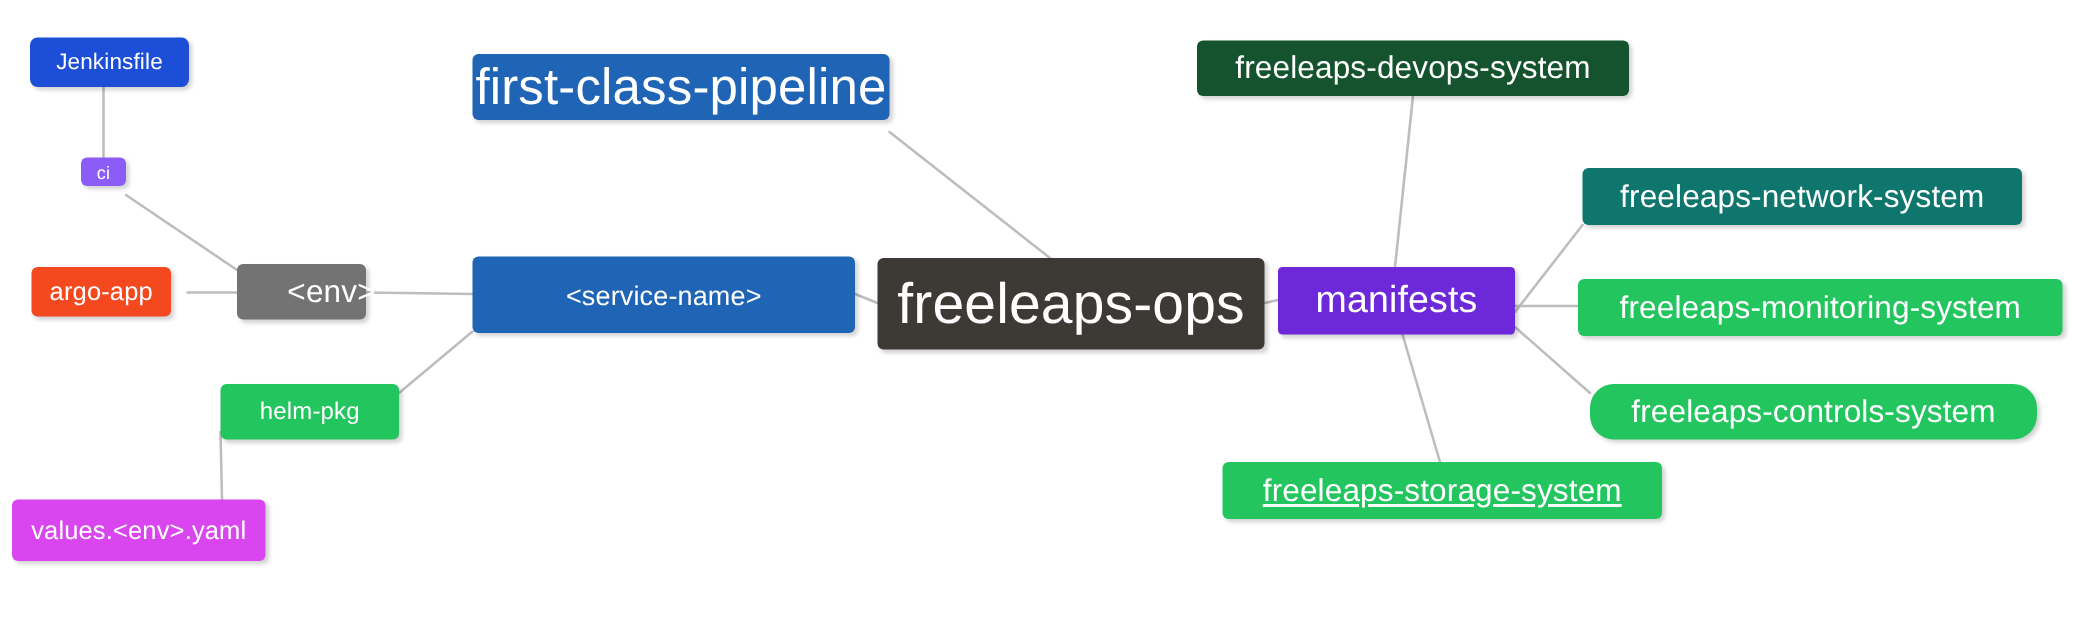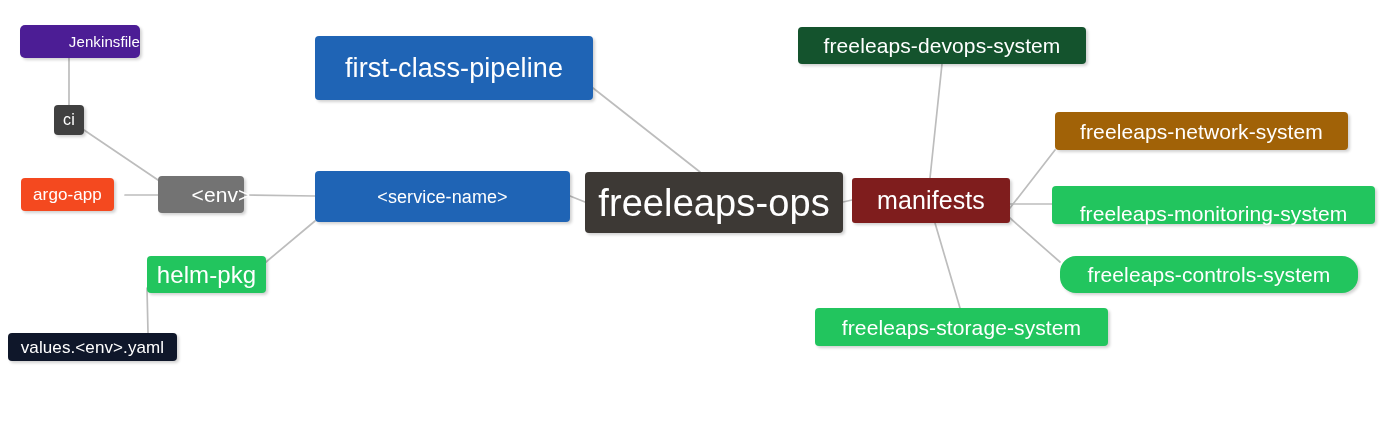--- a/index.html
+++ b/index.html
@@ -63,54 +63,54 @@
       <path d="M 935 223 L 960 308" stroke="#bdbdbd" stroke-width="1.7" fill="none" stroke-linecap="round"></path>
     </svg>
 
   <div id="node-layer">
       <div class="node" style="left: 585px; top: 172px; width: 258px; height: 61px; background: rgb(61, 57, 53); font-size: 38px; border-radius: 4px;">
         <span class="node-label">freeleaps-ops</span>
       </div>
       <div class="node" style="left: 315px; top: 171px; width: 255px; height: 51px; background: rgb(31, 100, 181); font-size: 18px; border-radius: 4px;">
         <span class="node-label">&lt;service-name&gt;</span>
       </div>
-      <div class="node" style="left: 315px; top: 36px; width: 278px; height: 64px; background: rgb(31, 100, 181); font-size: 27px; border-radius: 4px;">
+      <div class="node" style="left: 315px; top: 36px; width: 278px; height: 44px; background: rgb(31, 100, 181); font-size: 34px; border-radius: 4px;">
         <span class="node-label">first-class-pipeline</span>
       </div>
-      <div class="node" style="left: 852px; top: 178px; width: 158px; height: 45px; background: #7f1d1d; font-size: 25px; border-radius: 3px;">
+      <div class="node" style="left: 852px; top: 178px; width: 158px; height: 45px; background: #6d28d9; font-size: 25px; border-radius: 3px;">
         <span class="node-label">manifests</span>
       </div>
       <div class="node" style="left: 158px; top: 176px; width: 86px; height: 37px; background: #737373; font-size: 21px; border-radius: 4px; padding-left: 40px;">
         <span class="node-label">&lt;env&gt;</span>
       </div>
-      <div class="node" style="left: 147px; top: 256px; width: 119px; height: 37px; background: rgb(34, 197, 94); font-size: 24px; border-radius: 4px;">
+      <div class="node" style="left: 147px; top: 256px; width: 119px; height: 37px; background: rgb(34, 197, 94); font-size: 16px; border-radius: 4px;">
         <span class="node-label">helm-pkg</span>
       </div>
-      <div class="node" style="left: 20px; top: 25px; width: 120px; height: 33px; background: #4c1d95; font-size: 15px; border-radius: 5px; justify-content: flex-end;">
+      <div class="node" style="left: 20px; top: 25px; width: 106px; height: 33px; background: #1d4ed8; font-size: 15px; border-radius: 5px;">
         <span class="node-label">Jenkinsfile</span>
       </div>
-      <div class="node" style="left: 54px; top: 105px; width: 30px; height: 30px; background: #404040; font-size: 16px; border-radius: 4px;">
+      <div class="node" style="left: 54px; top: 105px; width: 30px; height: 19px; background: #8b5cf6; font-size: 12px; border-radius: 4px;">
         <span class="node-label">ci</span>
       </div>
       <div class="node" style="left: 21px; top: 178px; width: 93px; height: 33px; background: rgb(244, 73, 31); font-size: 17px; border-radius: 4px;">
         <span class="node-label">argo-app</span>
       </div>
-      <div class="node" style="left: 8px; top: 333px; width: 169px; height: 28px; background: #0f172a; font-size: 17px; border-radius: 4px;">
+      <div class="node" style="left: 8px; top: 333px; width: 169px; height: 41px; background: #d946ef; font-size: 17px; border-radius: 4px;">
         <span class="node-label">values.&lt;env&gt;.yaml</span>
       </div>
       <div class="node" style="left: 798px; top: 27px; width: 288px; height: 37px; background: #14532d; font-size: 21px; border-radius: 4px;">
         <span class="node-label">freeleaps-devops-system</span>
       </div>
-      <div class="node" style="left: 1055px; top: 112px; width: 293px; height: 38px; background: #a16207; font-size: 21px; border-radius: 4px;">
+      <div class="node" style="left: 1055px; top: 112px; width: 293px; height: 38px; background: #0f766e; font-size: 21px; border-radius: 4px;">
         <span class="node-label">freeleaps-network-system</span>
       </div>
-      <div class="node" style="left: 1052px; top: 186px; width: 323px; height: 38px; background: rgb(34, 197, 94); font-size: 21px; border-radius: 4px; align-items: flex-end;">
+      <div class="node" style="left: 1052px; top: 186px; width: 323px; height: 38px; background: rgb(34, 197, 94); font-size: 21px; border-radius: 4px;">
         <span class="node-label">freeleaps-monitoring-system</span>
       </div>
       <div class="node" style="left: 1060px; top: 256px; width: 298px; height: 37px; background: rgb(34, 197, 94); font-size: 21px; border-radius: 16px;">
         <span class="node-label">freeleaps-controls-system</span>
       </div>
-      <div class="node" style="left: 815px; top: 308px; width: 293px; height: 38px; background: rgb(34, 197, 94); font-size: 21px; border-radius: 4px;">
+      <div class="node" style="left: 815px; top: 308px; width: 293px; height: 38px; background: rgb(34, 197, 94); font-size: 21px; border-radius: 4px; text-decoration: underline;">
         <span class="node-label">freeleaps-storage-system</span>
       </div>
     </div>
 
 </div>
 
 </body></html>

